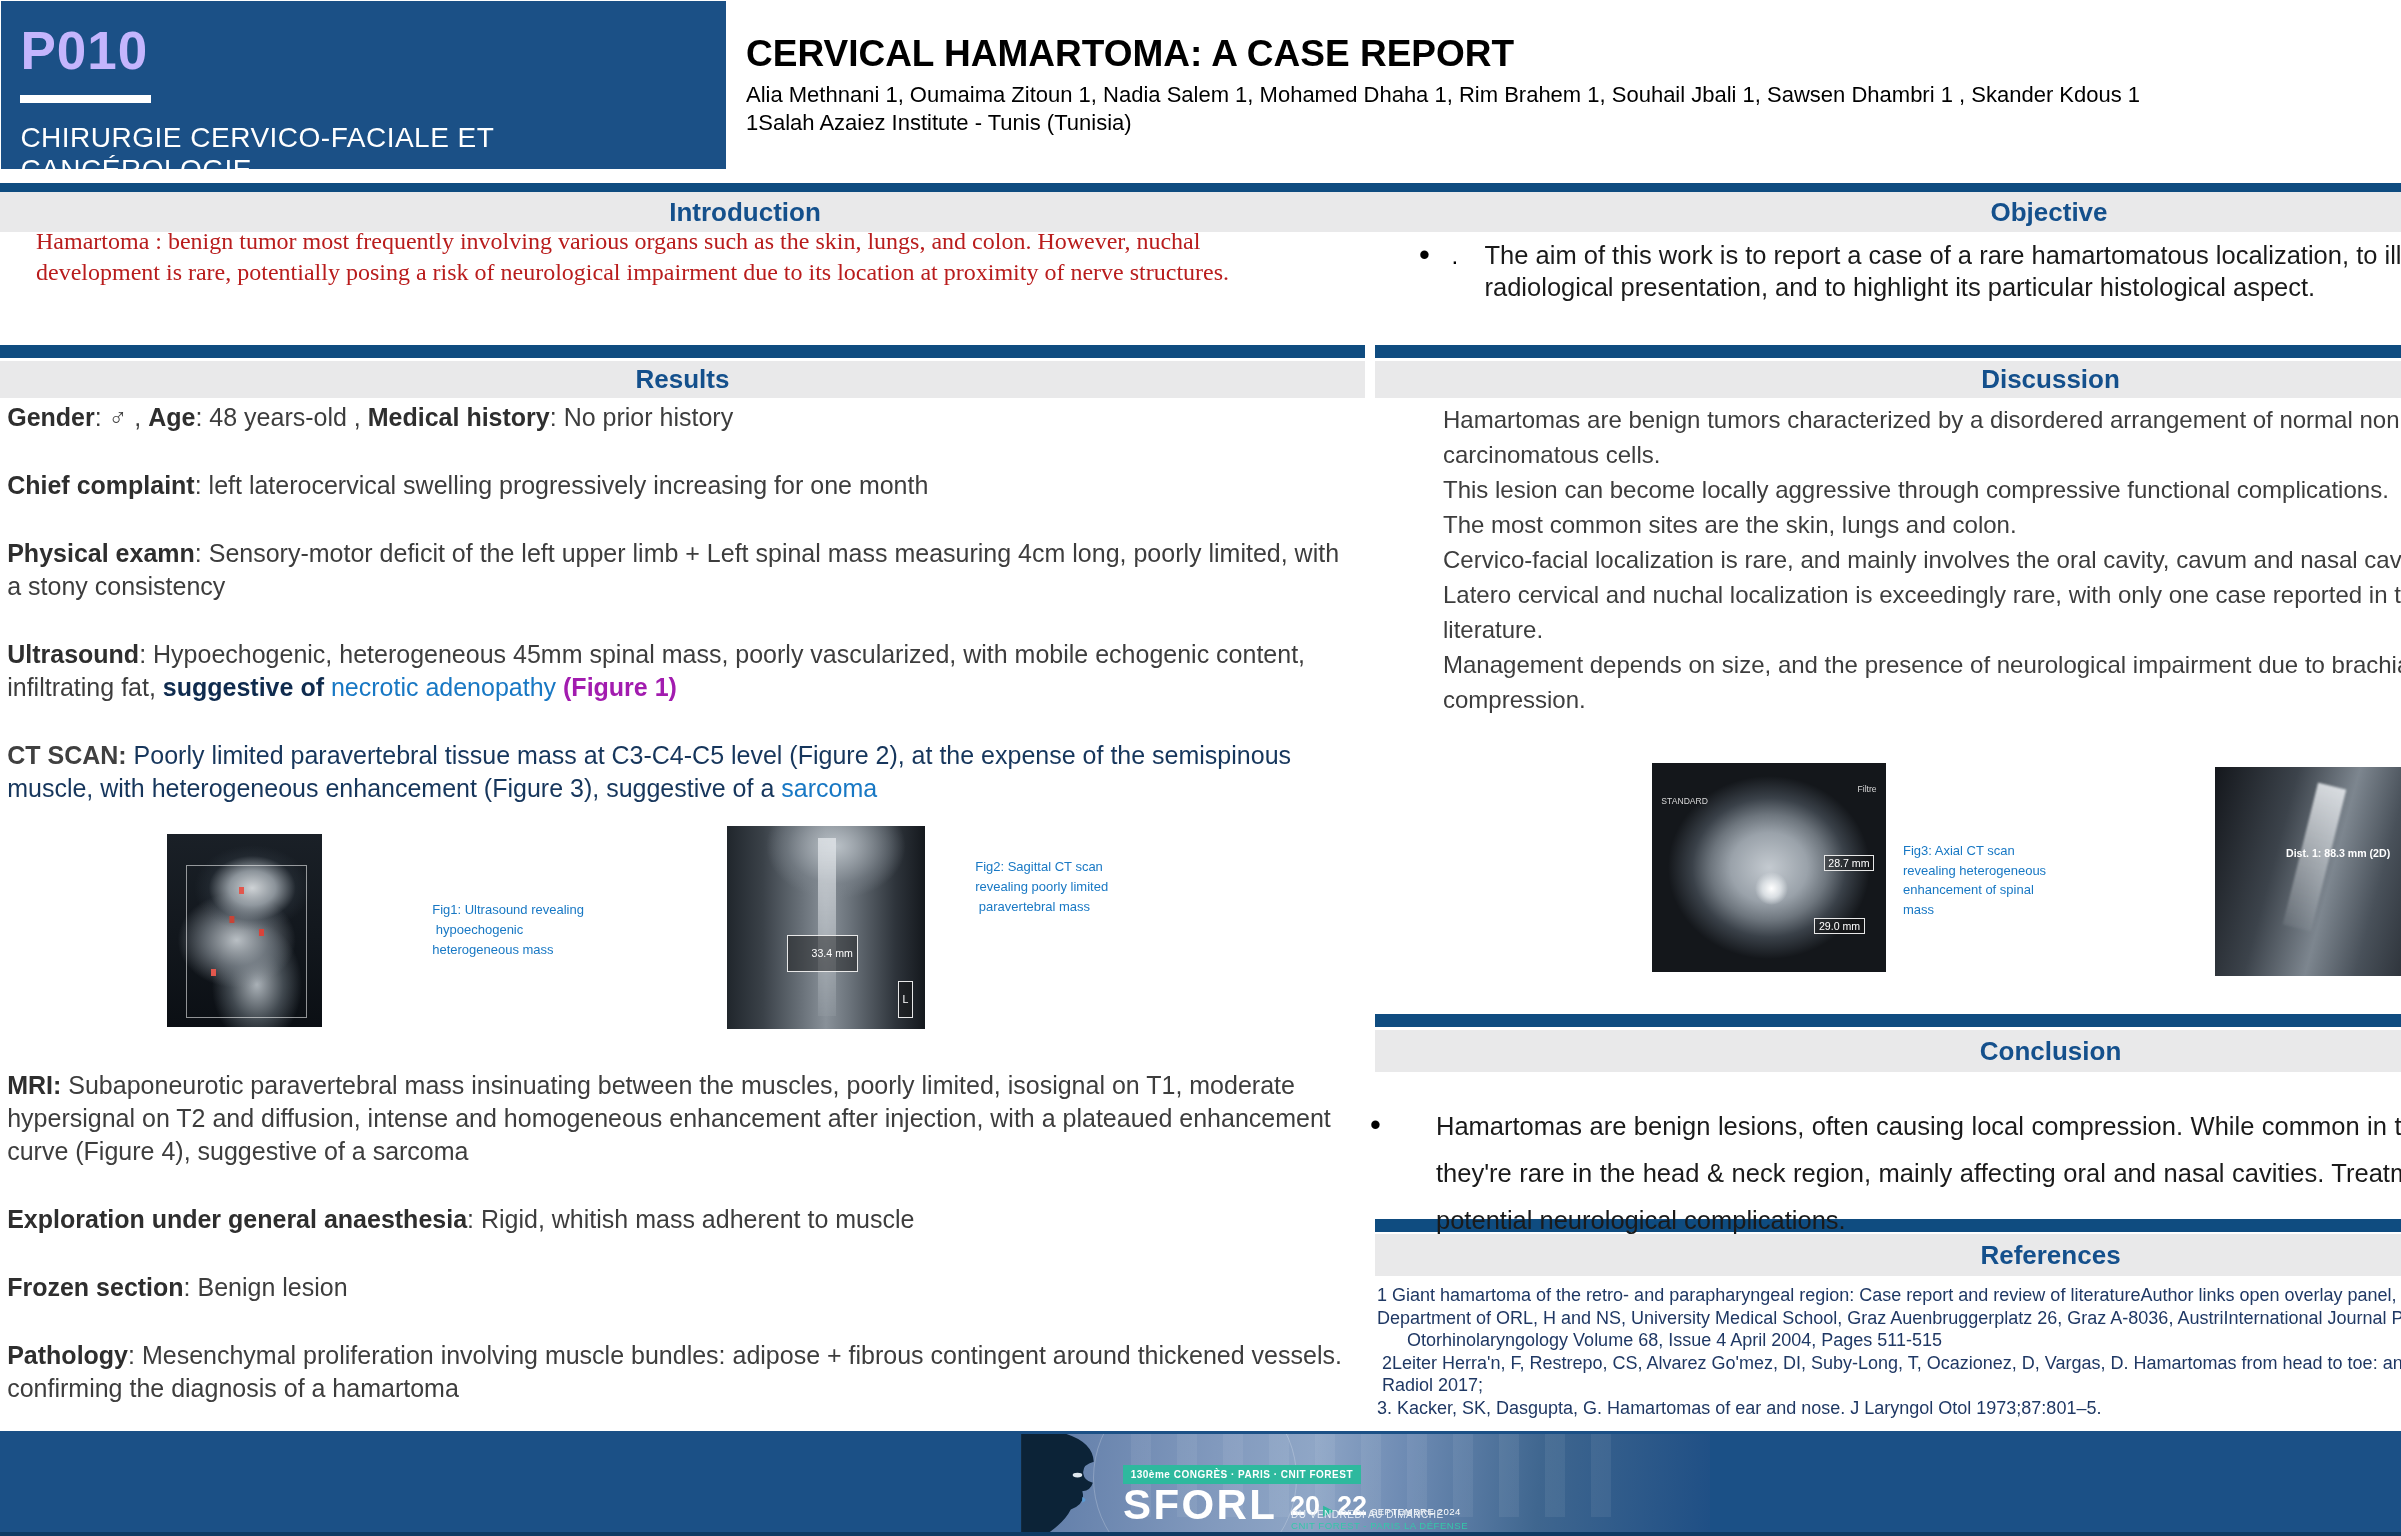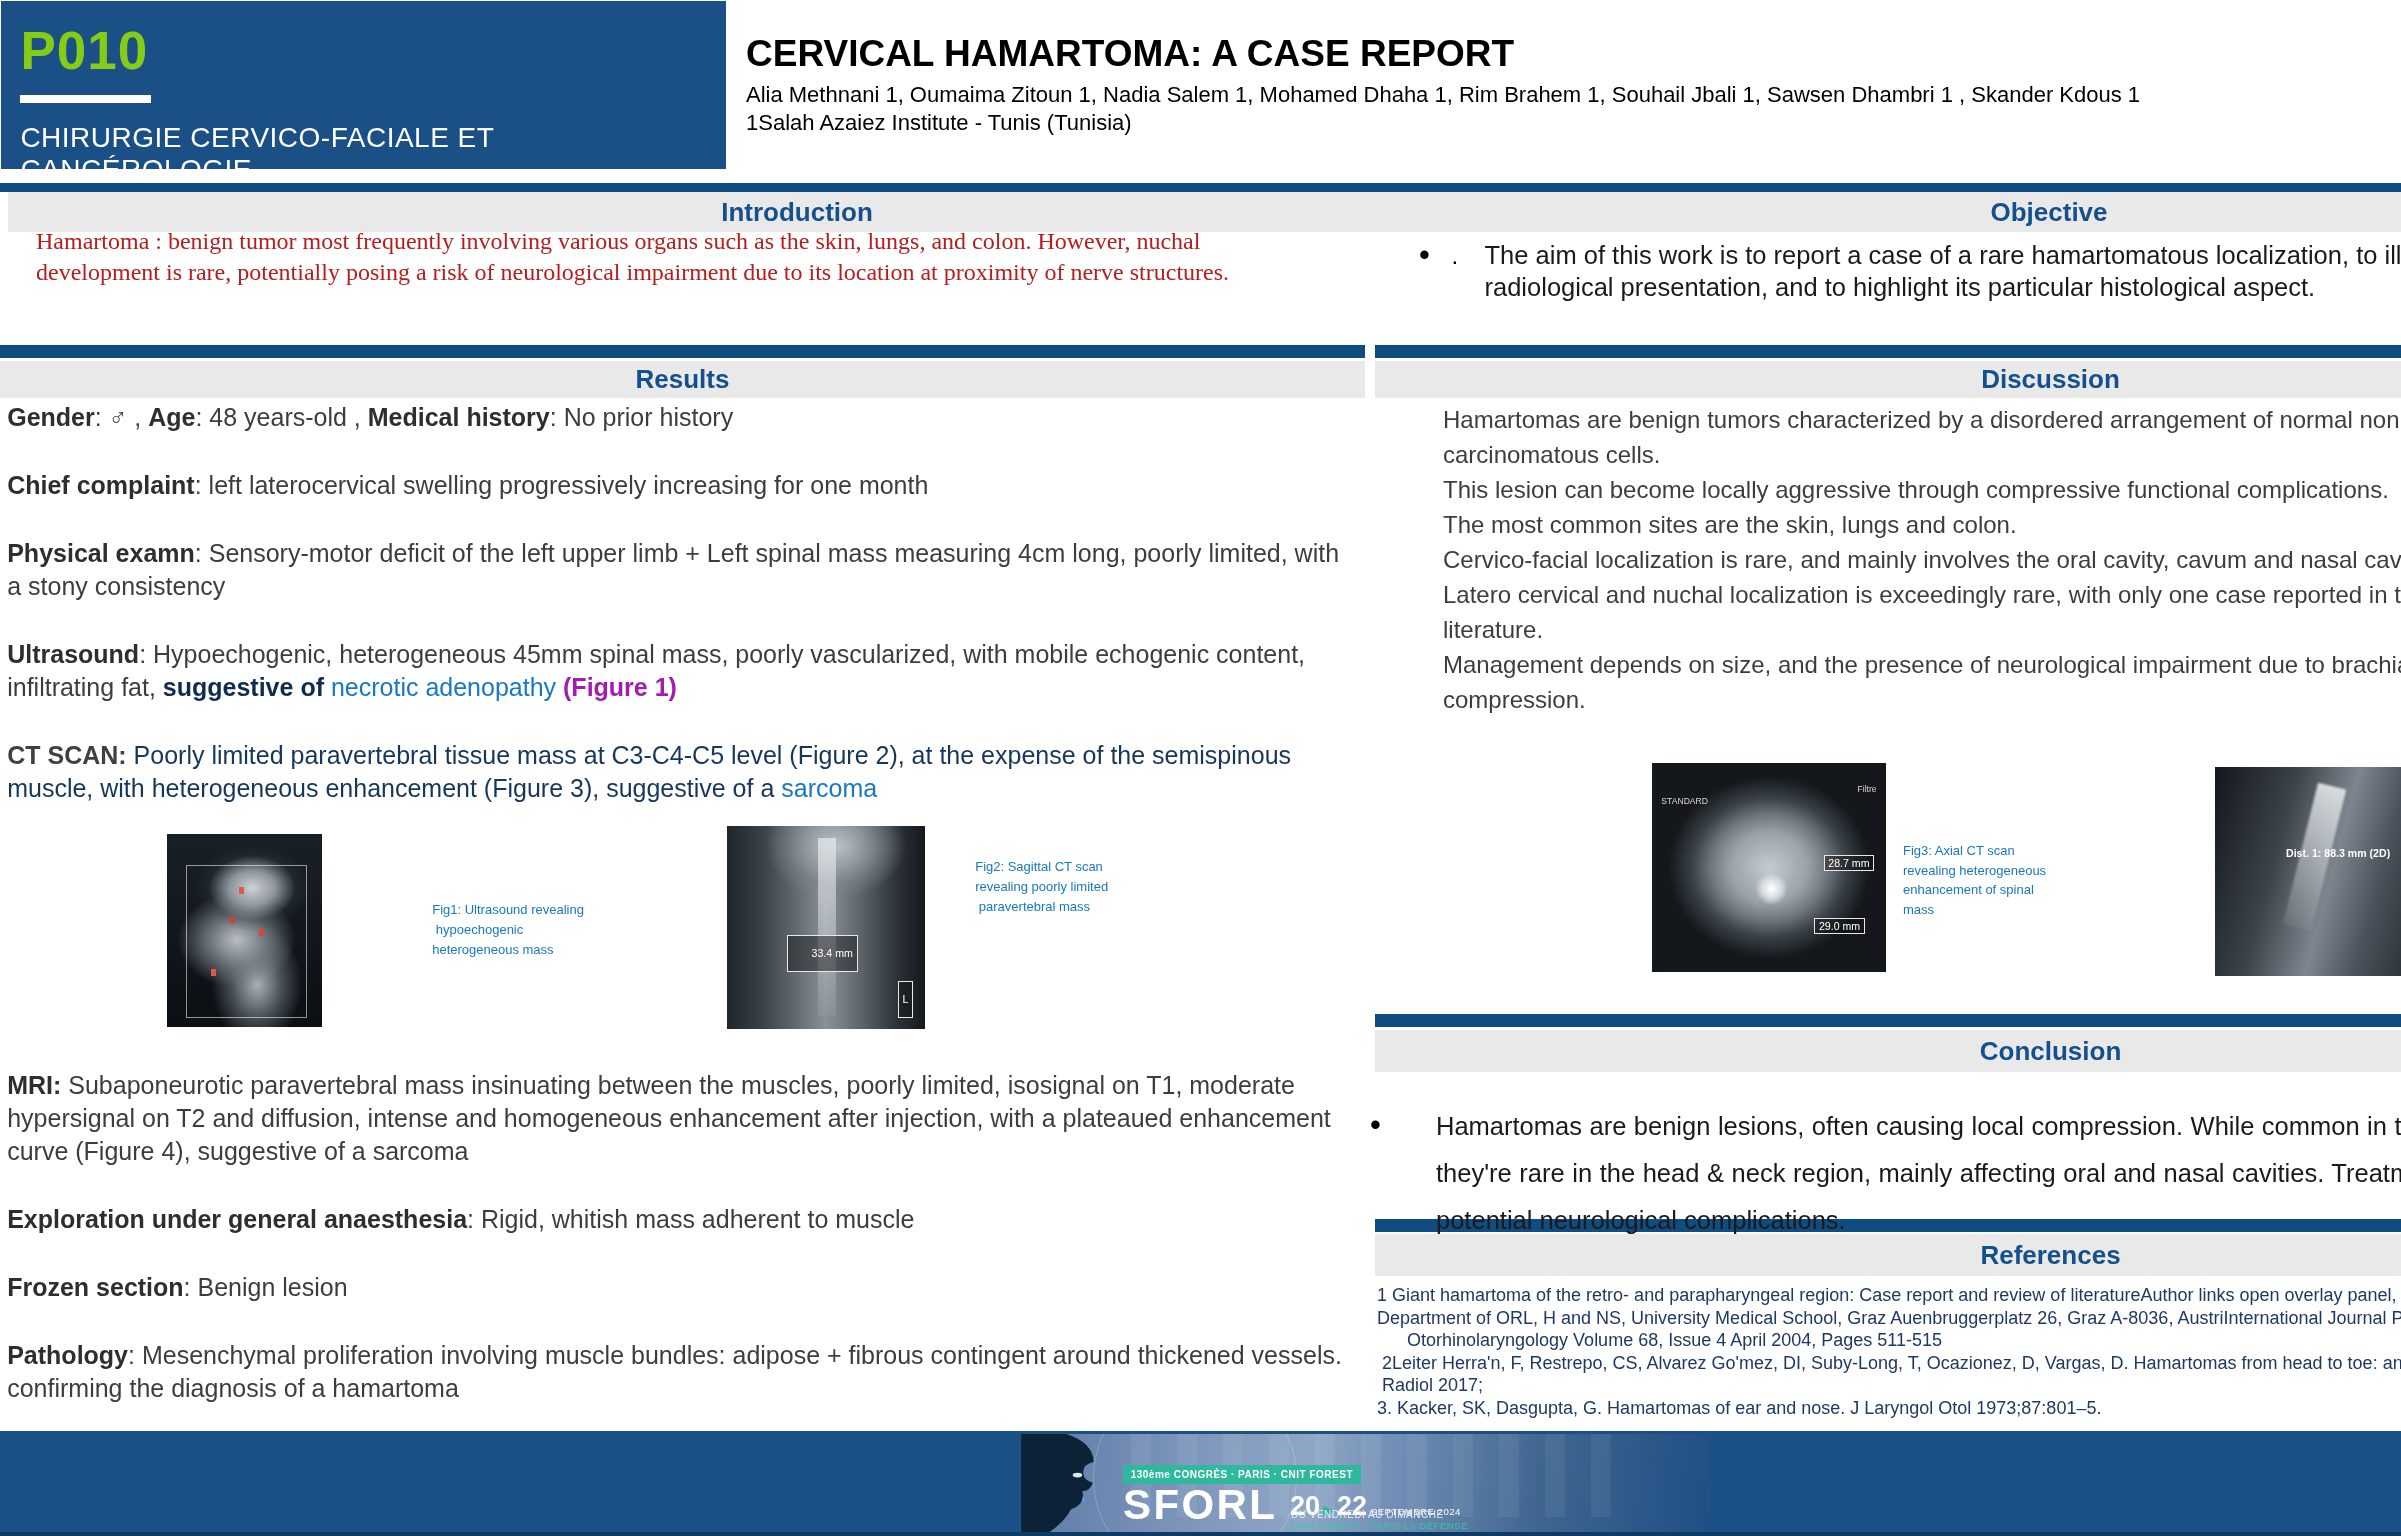--- a/index.html
+++ b/index.html
@@ -1,31 +1,31 @@
 <!DOCTYPE html>
 <html style="font-size:7.7px"><head>
 <meta charset="utf-8">
 <style>
   html,body{margin:0;padding:0;background:#ffffff;}
   .poster{position:relative;width:2732px;height:1537px;background:#ffffff;overflow:hidden;
           font-family:"Liberation Sans", sans-serif;}
   
   .hdr-box{position:absolute;left:1.4px;top:1.4px;width:725px;height:168px;background:#1B5086;}
-  .hdr-code{position:absolute;left:19px;top:19px;font-size:53px;font-weight:bold;color:#84cc16;letter-spacing:1px;}
+  .hdr-code{position:absolute;left:19px;top:19px;font-size:53px;font-weight:bold;color:#c4b5fd;letter-spacing:1px;}
   .hdr-dash{position:absolute;left:19px;top:94px;width:131px;height:7.2px;background:#ffffff;}
   .hdr-dept{position:absolute;left:19px;top:121px;font-size:28px;color:#ffffff;letter-spacing:0.5px;}
   .title{position:absolute;left:746px;top:25px;font-size:37px;font-weight:bold;color:#000000;margin-top:8px;}
   .authors{position:absolute;left:746px;top:82px;font-size:22px;color:#000000;}
   .affil{position:absolute;left:746px;top:110px;font-size:22px;color:#000000;}
   
   .bar{position:absolute;background:#0F4C80;}
   .gbar{position:absolute;background:#E9E9EA;display:flex;align-items:center;justify-content:center;}
   .gbar .sec-title{font-size:26px;font-weight:bold;color:#14508C;}
   .topbar{left:0;top:183px;width:2722px;height:9px;}
-  .g-intro{left:8px;top:192px;width:1490px;height:40px;padding-left:44px;}
+  .g-intro{left:0;top:192px;width:1490px;height:40px;}
   .g-obj{left:1375px;top:192px;width:1348px;height:40px;}
   .b2l{left:0;top:345px;width:1365px;height:13px;}
   .b2r{left:1375px;top:345px;width:1351px;height:13px;}
   .g-res{left:0;top:361px;width:1365px;height:37px;}
   .g-disc{left:1375px;top:361px;width:1351px;height:37px;}
   .b3r{left:1375px;top:1014px;width:1351px;height:13px;}
   .g-conc{left:1375px;top:1030px;width:1351px;height:42px;}
   .b4r{left:1375px;top:1219px;width:1351px;height:13px;}
   .g-ref{left:1375px;top:1234px;width:1351px;height:42px;}
   

